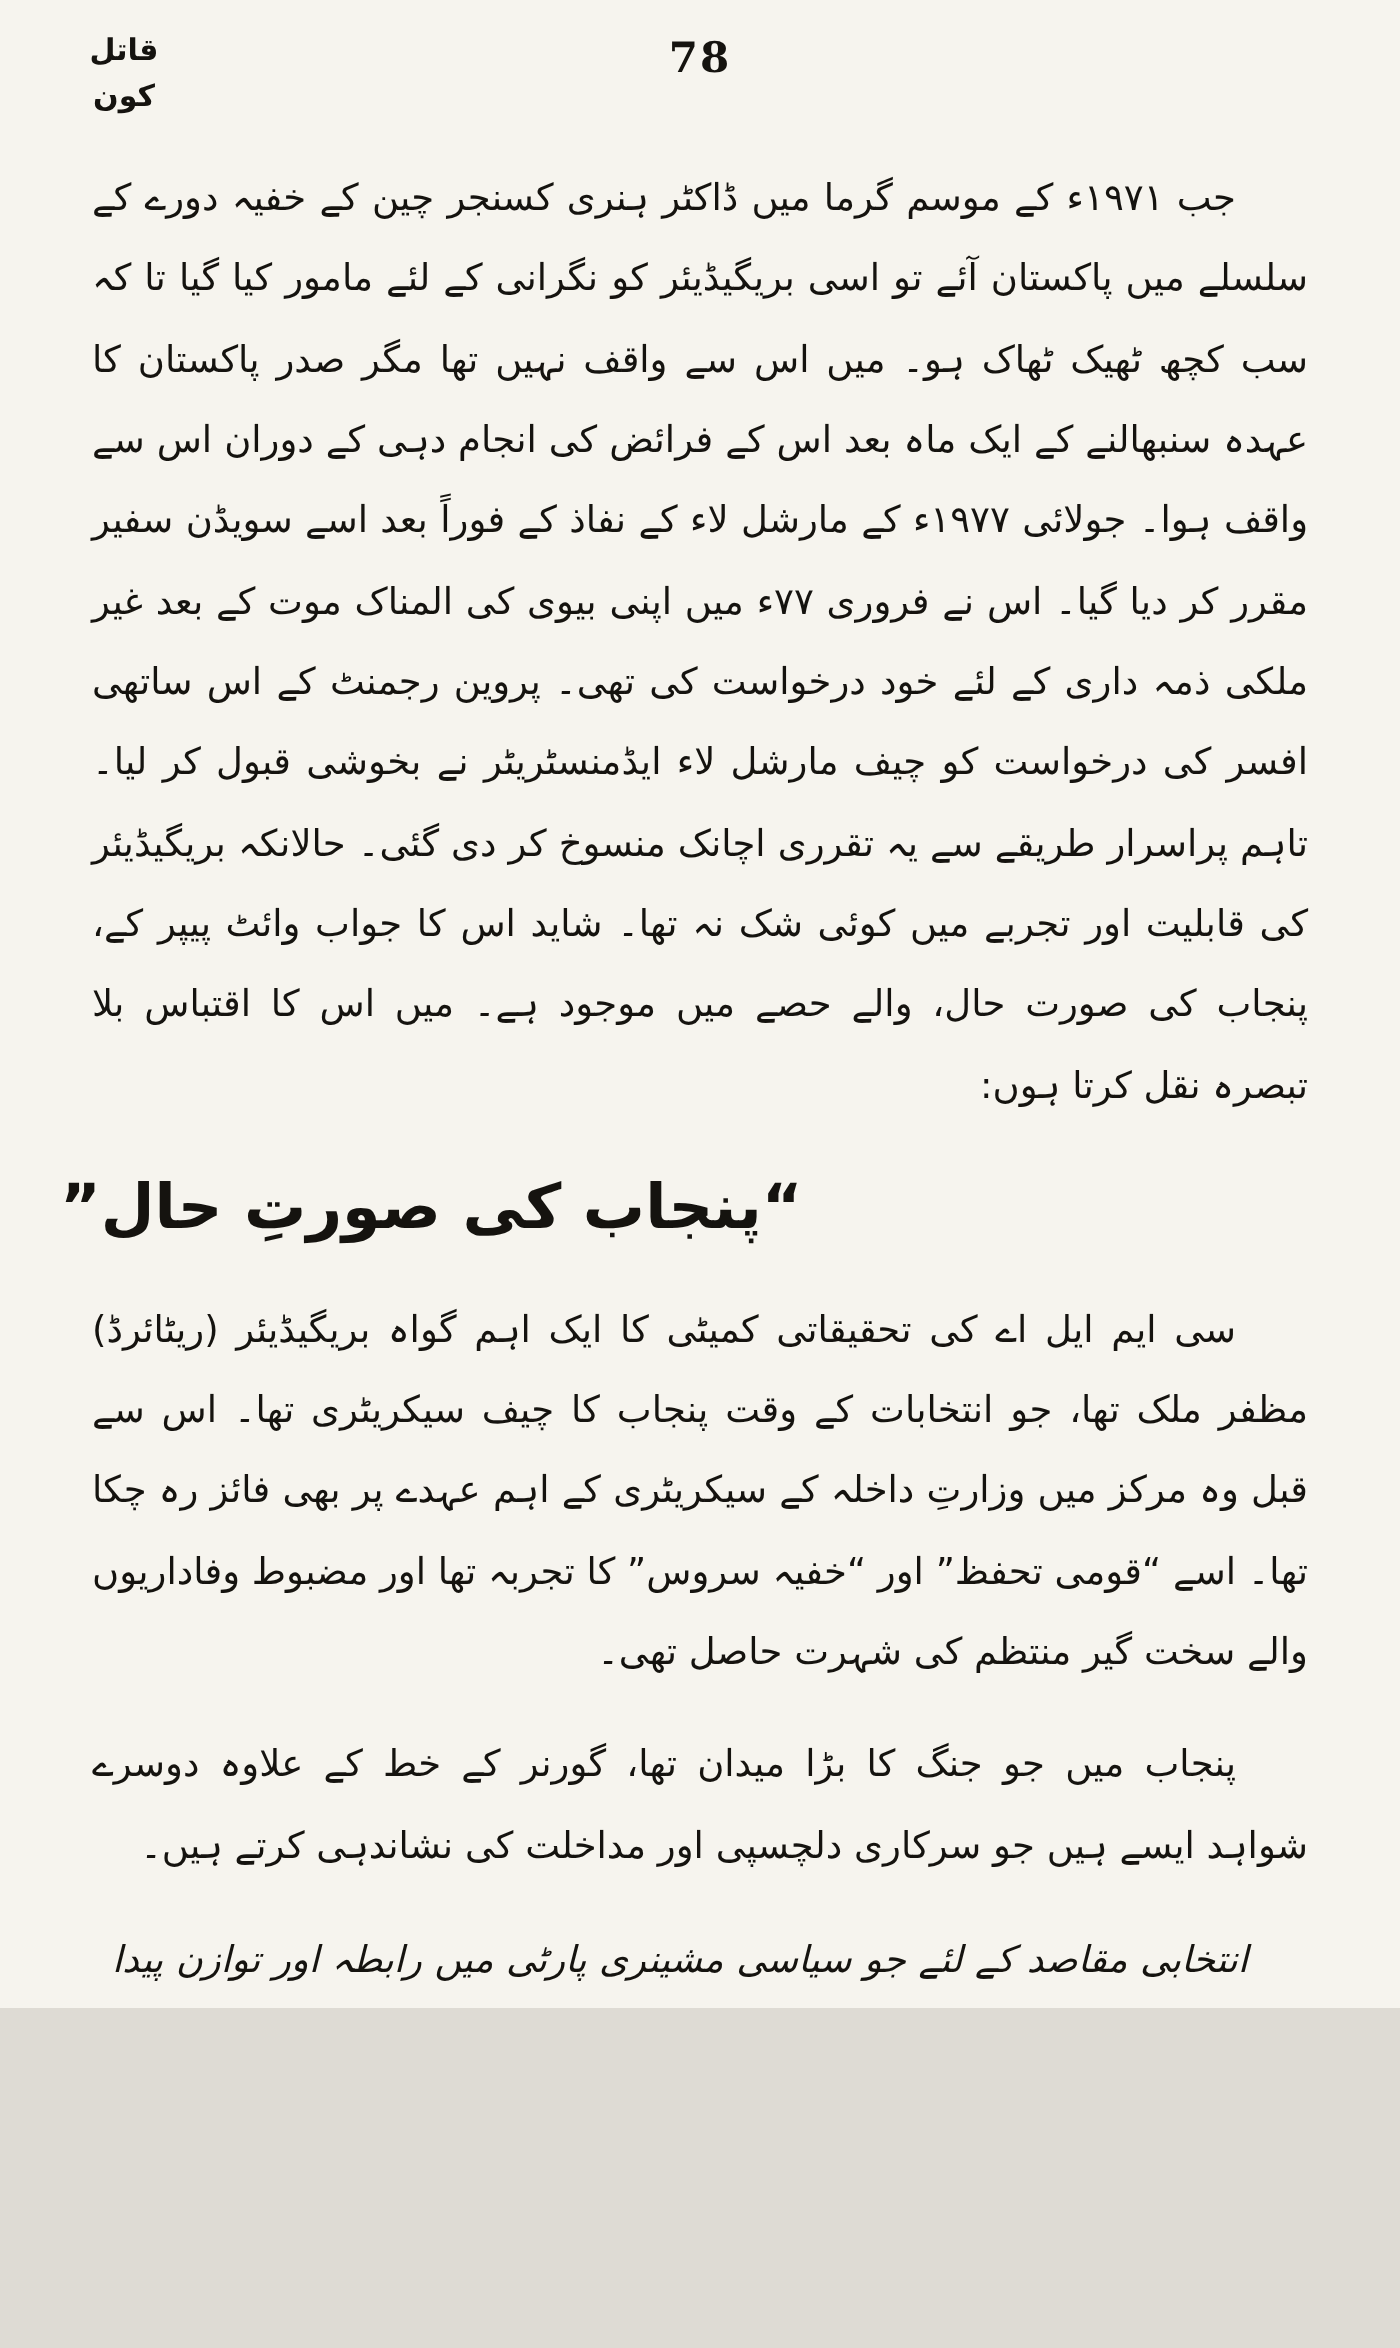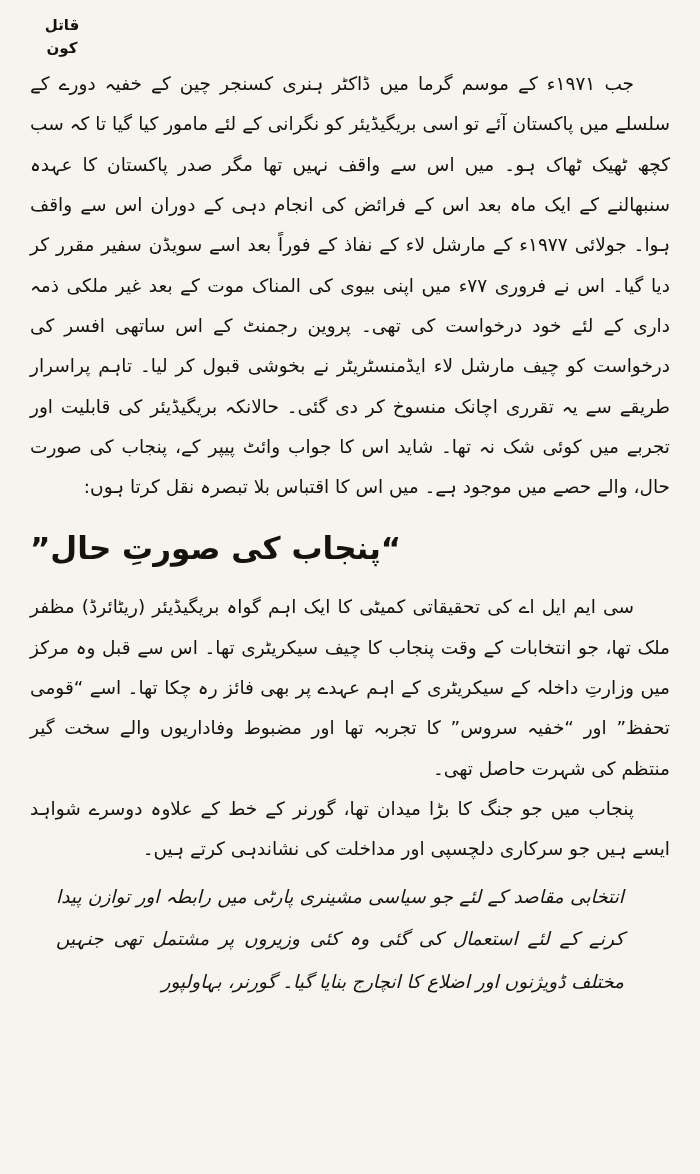--- a/index.html
+++ b/index.html
@@ -1,19 +1,19 @@
 <!DOCTYPE html>
 <html lang="ur" dir="rtl"><head>
 <meta charset="utf-8">
 <style>
   html,body{margin:0;padding:0;background:#dedbd4;}
   .page{
     position:relative;
     width:700px;
-    height:1174px;
+    height:1004px;
     margin:0 auto;
     background:#f6f4ee;
     box-sizing:border-box;
     padding:10px 30px 14px 30px;
     font-family:"DejaVu Sans", sans-serif;
     color:#15130f;
     direction:rtl;
     overflow:hidden;
   }
   .page-header{
@@ -43,21 +43,21 @@
     font-weight:bold;
     letter-spacing:1px;
   }
   .body-text{
     font-size:18.5px;
     line-height:2.18;
     text-align:justify;
     text-justify:inter-word;
   }
   .para{
-    margin:0;
+    margin:16px;
     text-indent:36px;
   }
   .section-heading{
     text-align:left;
     font-size:31px;
     font-weight:bold;
     margin:16px 0 14px 0;
     line-height:1.6;
   }
   .quote-block{
@@ -68,20 +68,21 @@
     font-style:italic;
   }
 </style>
 </head>
 <body>
 
 <div class="page">
 
   <div class="page-header">
     <div class="book-title">قاتل کون</div>
+    <div class="page-number">78</div>
   </div>
 
   <div class="body-text">
 
     <p class="para">جب ۱۹۷۱ء کے موسم گرما میں ڈاکٹر ہنری کسنجر چین کے خفیہ دورے کے سلسلے میں پاکستان آئے تو اسی بریگیڈیئر کو نگرانی کے لئے مامور کیا گیا تا کہ سب کچھ ٹھیک ٹھاک ہو۔ میں اس سے واقف نہیں تھا مگر صدر پاکستان کا عہدہ سنبھالنے کے ایک ماہ بعد اس کے فرائض کی انجام دہی کے دوران اس سے واقف ہوا۔ جولائی ۱۹۷۷ء کے مارشل لاء کے نفاذ کے فوراً بعد اسے سویڈن سفیر مقرر کر دیا گیا۔ اس نے فروری ۷۷ء میں اپنی بیوی کی المناک موت کے بعد غیر ملکی ذمہ داری کے لئے خود درخواست کی تھی۔ پروین رجمنٹ کے اس ساتھی افسر کی درخواست کو چیف مارشل لاء ایڈمنسٹریٹر نے بخوشی قبول کر لیا۔ تاہم پراسرار طریقے سے یہ تقرری اچانک منسوخ کر دی گئی۔ حالانکہ بریگیڈیئر کی قابلیت اور تجربے میں کوئی شک نہ تھا۔ شاید اس کا جواب وائٹ پیپر کے، پنجاب کی صورت حال، والے حصے میں موجود ہے۔ میں اس کا اقتباس بلا تبصرہ نقل کرتا ہوں:</p>
 
     <h2 class="section-heading">“پنجاب کی صورتِ حال”</h2>
 
     <p class="para">سی ایم ایل اے کی تحقیقاتی کمیٹی کا ایک اہم گواہ بریگیڈیئر (ریٹائرڈ) مظفر ملک تھا، جو انتخابات کے وقت پنجاب کا چیف سیکریٹری تھا۔ اس سے قبل وہ مرکز میں وزارتِ داخلہ کے سیکریٹری کے اہم عہدے پر بھی فائز رہ چکا تھا۔ اسے “قومی تحفظ” اور “خفیہ سروس” کا تجربہ تھا اور مضبوط وفاداریوں والے سخت گیر منتظم کی شہرت حاصل تھی۔</p>
 

